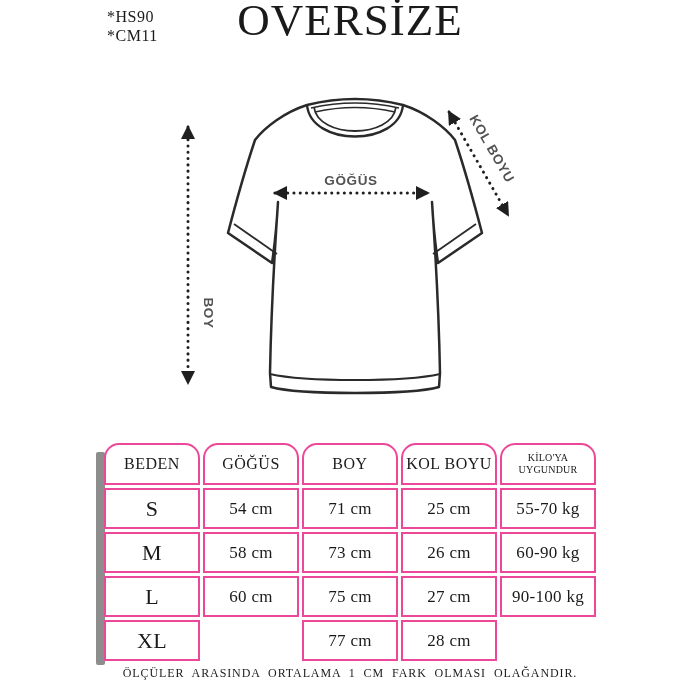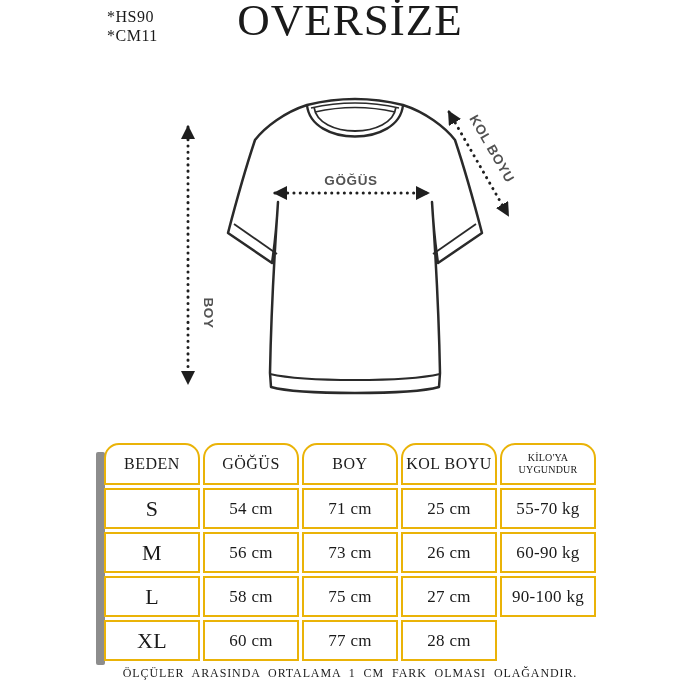--- a/index.html
+++ b/index.html
@@ -25,21 +25,21 @@
   .table-shadow {
     position:absolute; left:96px; top:452px; width:9px; height:213px;
     background:#8d8d8d; border-radius:2px;
   }
   .size-table {
     position:absolute; left:104px; top:443px; width:492px;
     display:flex; gap:3px;
   }
   .col { flex:1; display:flex; flex-direction:column; gap:3px; min-width:0; }
   .cell {
-    box-sizing:border-box; border:2px solid #eab308; background:#ffffff;
+    box-sizing:border-box; border:2px solid #ec4899; background:#ffffff;
     display:flex; align-items:center; justify-content:center; text-align:center;
   }
   .cell.header { height:42px; border-radius:15px 15px 0 0; font-size:16px; letter-spacing:0.5px; }
   .cell.header.small { font-size:10px; line-height:12px; letter-spacing:0.2px; padding:0 8px; }
   .cell.body { height:41px; font-size:17px; letter-spacing:0.3px; }
   .cell.body.size { font-size:22px; }
   .note {
     position:absolute; left:0; top:666px; width:700px; text-align:center;
     font-size:12px; letter-spacing:0.9px; word-spacing:4px; color:#1c1c1c;
   }
@@ -115,21 +115,20 @@
     <div class="col">
       <div class="cell header">BEDEN</div>
       <div class="cell body size">S</div>
       <div class="cell body size">M</div>
       <div class="cell body size">L</div>
       <div class="cell body size">XL</div>
     </div>
     <div class="col">
       <div class="cell header">GÖĞÜS</div>
       <div class="cell body">54 cm</div>
-      <div class="cell body">56 cm</div>
       <div class="cell body">58 cm</div>
       <div class="cell body">60 cm</div>
     </div>
     <div class="col">
       <div class="cell header">BOY</div>
       <div class="cell body">71 cm</div>
       <div class="cell body">73 cm</div>
       <div class="cell body">75 cm</div>
       <div class="cell body">77 cm</div>
     </div>

